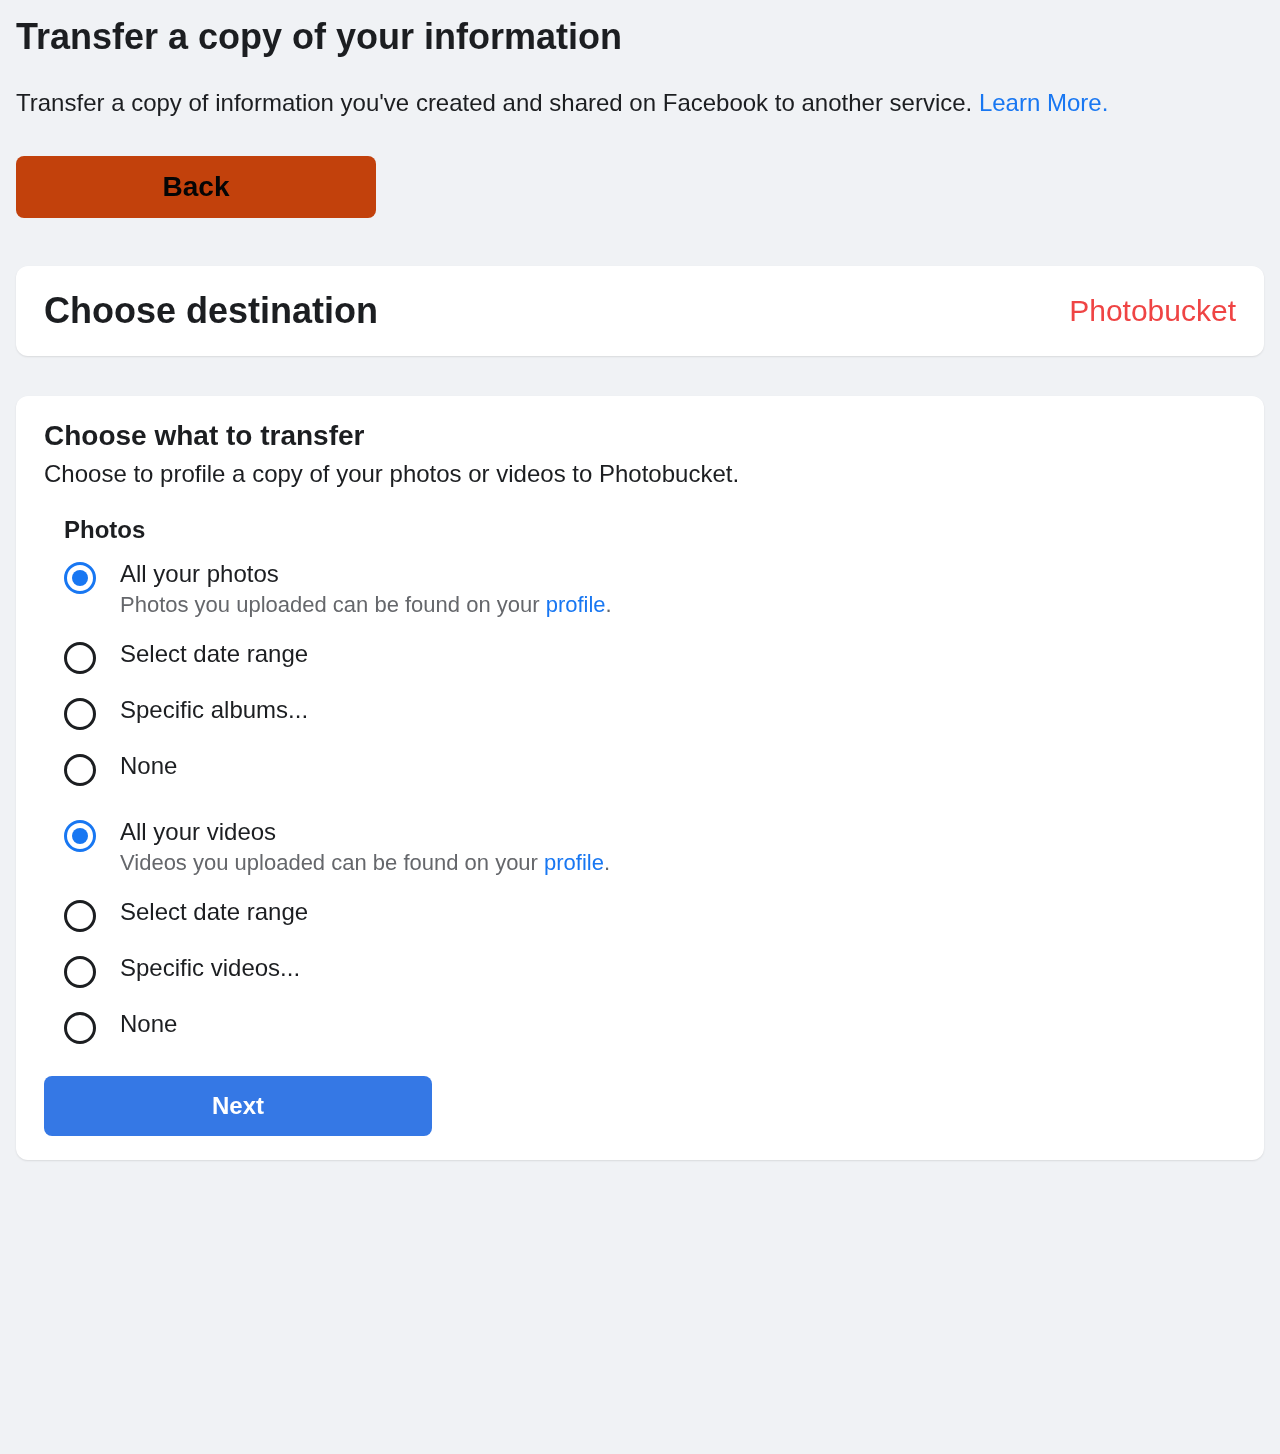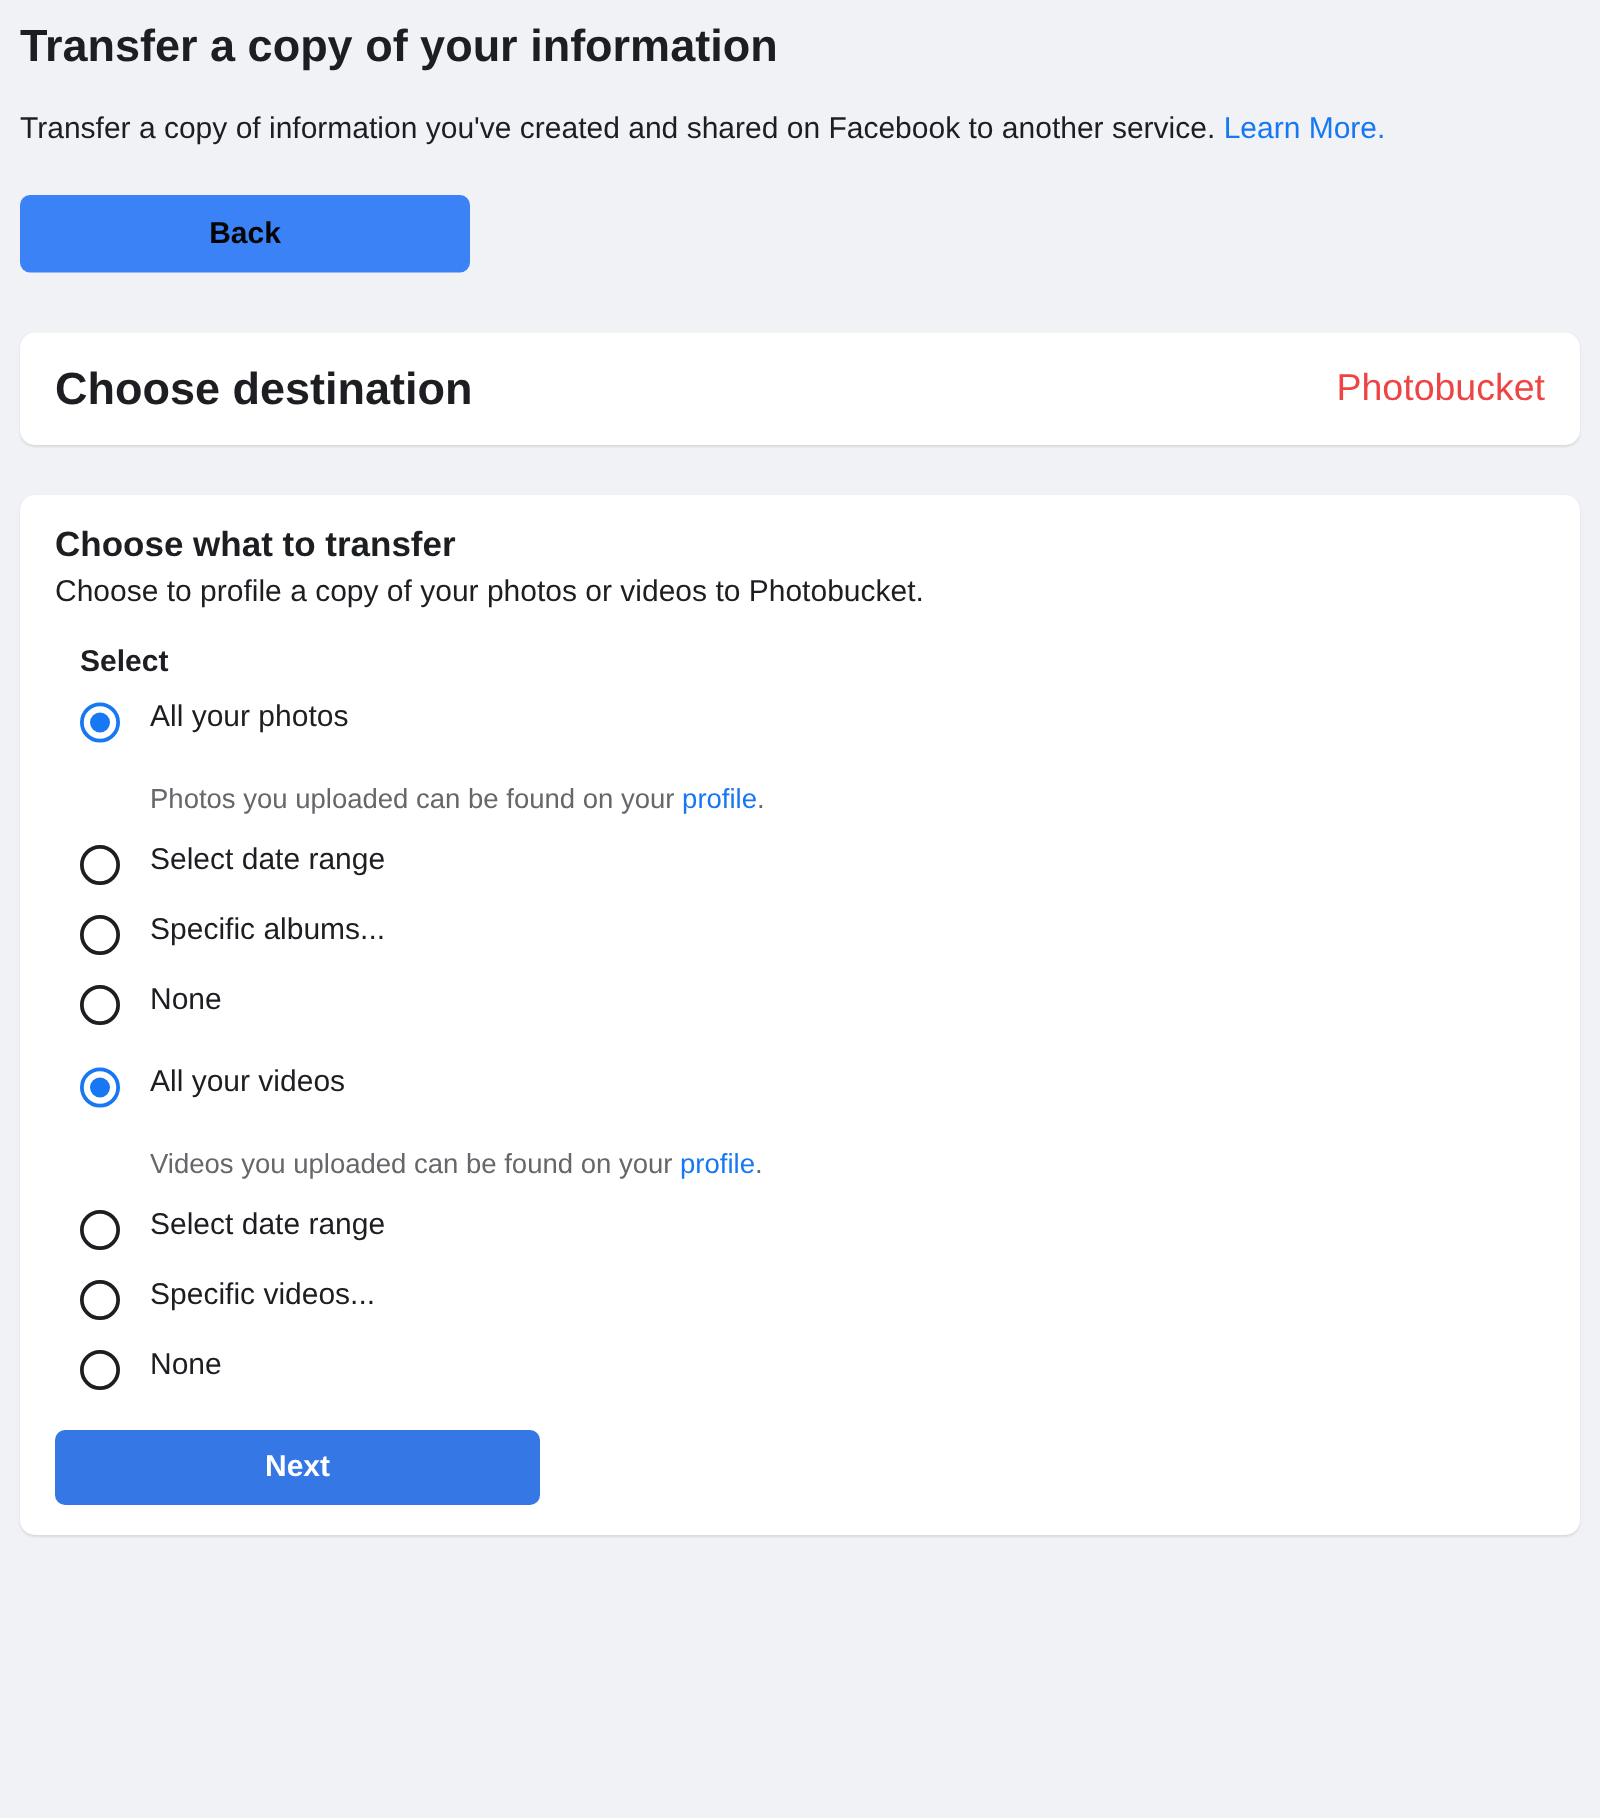--- a/index.html
+++ b/index.html
@@ -24,24 +24,24 @@
       color: #1c1e21;
       line-height: 1.4;
       margin-bottom: 36px;
     }
     .link {
       color: #1877f2;
       text-decoration: none;
       cursor: pointer;
     }
     .back-button {
-      background: #3b82f6;
+      background: #c2410c;
       border: none;
       border-radius: 8px;
-      font-size: 24px;
+      font-size: 28px;
       font-weight: 600;
       color: #050505;
       width: 360px;
       height: 62px;
       cursor: pointer;
       margin-bottom: 48px;
     }
     .card {
       background: #ffffff;
       border-radius: 12px;
@@ -106,21 +106,20 @@
     .radio-circle.selected::after {
       content: "";
       width: 16px;
       height: 16px;
       border-radius: 50%;
       background: #1877f2;
     }
     .radio-label-wrap {
       display: flex;
       flex-direction: column;
-      gap: 34px;
     }
     .radio-label {
       font-size: 24px;
       color: #1c1e21;
     }
     .radio-sub {
       font-size: 22px;
       color: #65676b;
       margin-top: 4px;
     }
@@ -151,21 +150,21 @@
 <div class="card card-dest">
   <div class="card-dest-title">Choose destination</div>
   <div class="card-dest-value">Photobucket</div>
 </div>
 
 <div class="card">
   <h2 class="section-title">Choose what to transfer</h2>
   <p class="section-subtitle">Choose to profile a copy of your photos or videos to Photobucket.</p>
 
   
-  <div class="group-title">Select</div>
+  <div class="group-title">Photos</div>
   <div class="radio-group">
 
     <div class="radio-option">
       <span class="radio-circle selected"></span>
       <div class="radio-label-wrap">
         <span class="radio-label">All your photos</span>
         <span class="radio-sub">
           <span>Photos you uploaded can be found on your </span><a class="link">profile</a><span>.</span>
         </span>
       </div>

